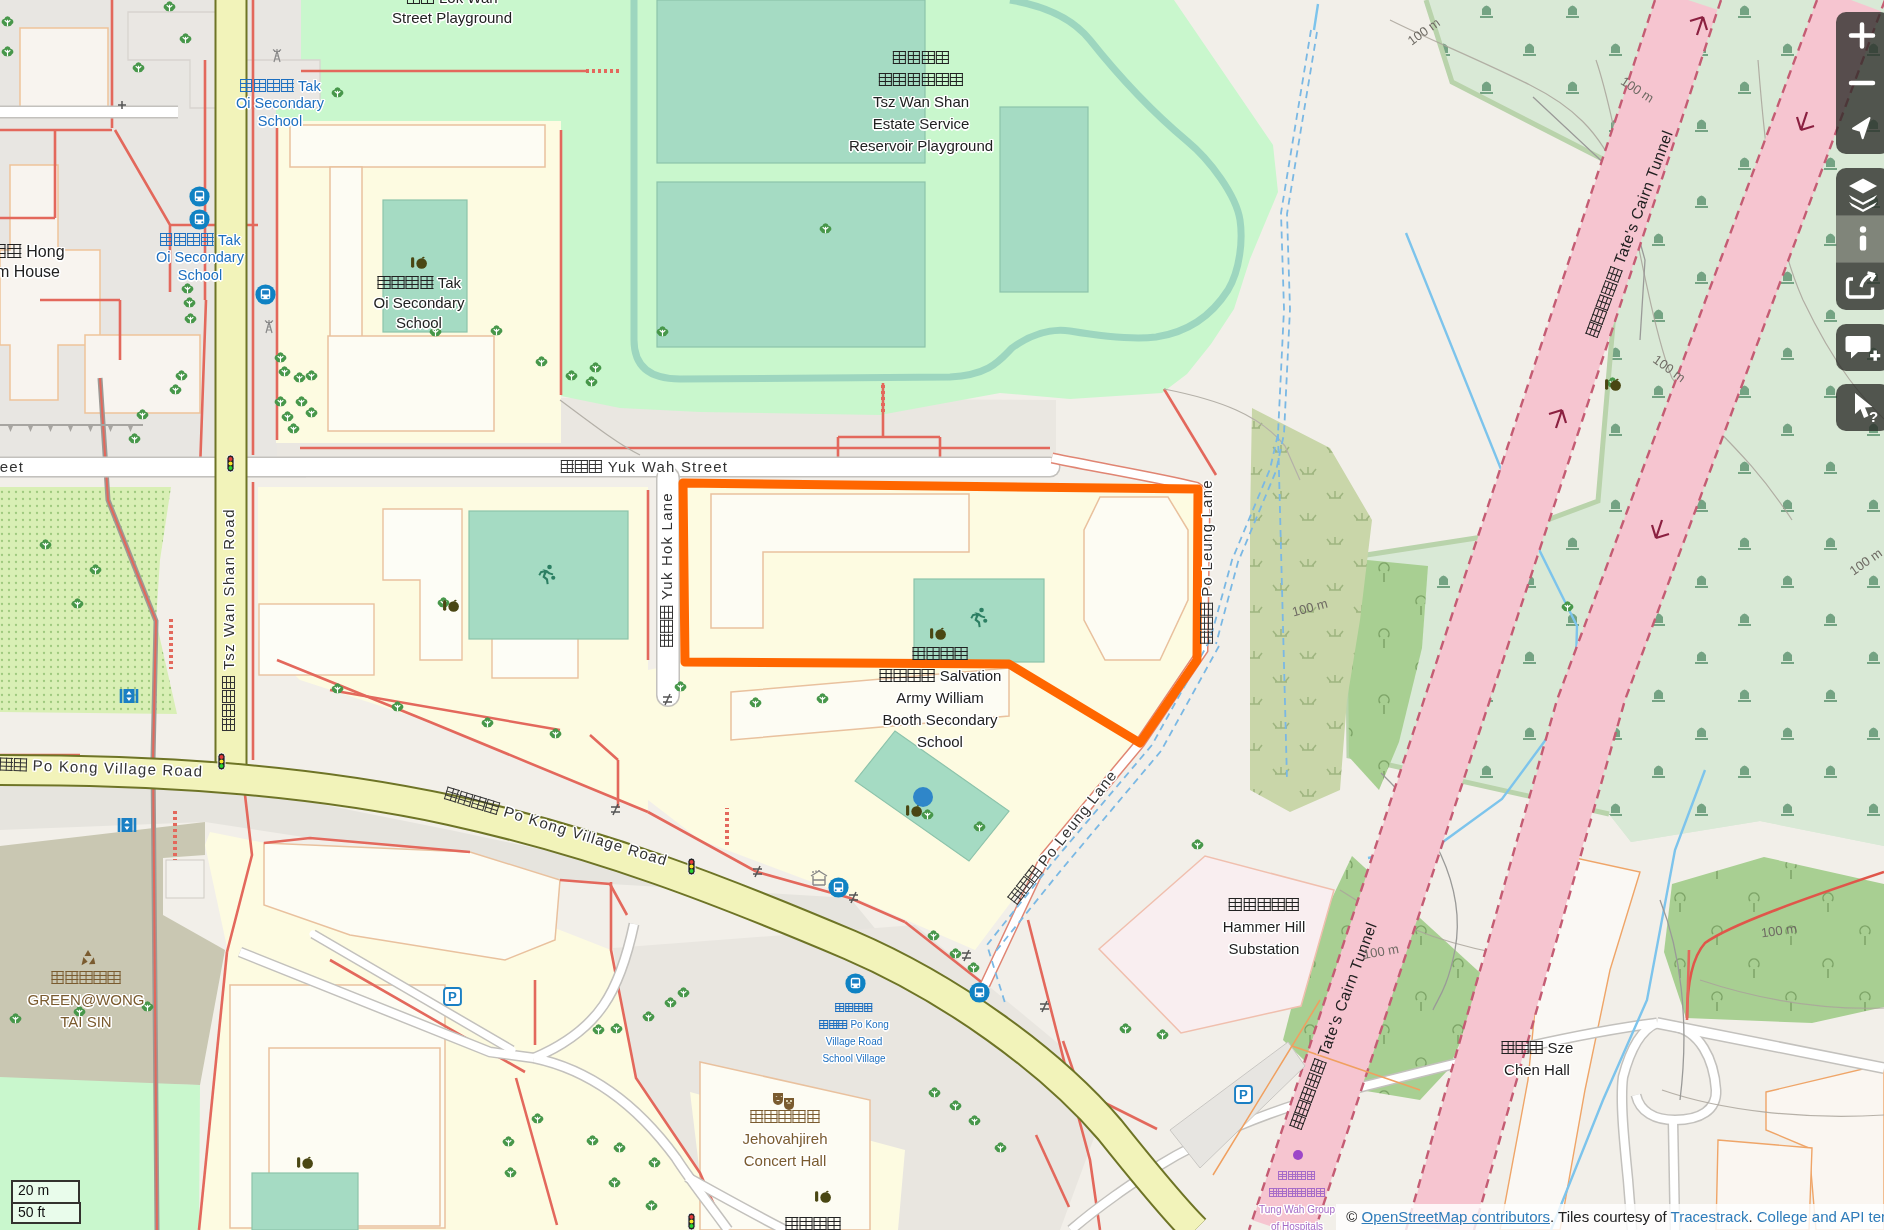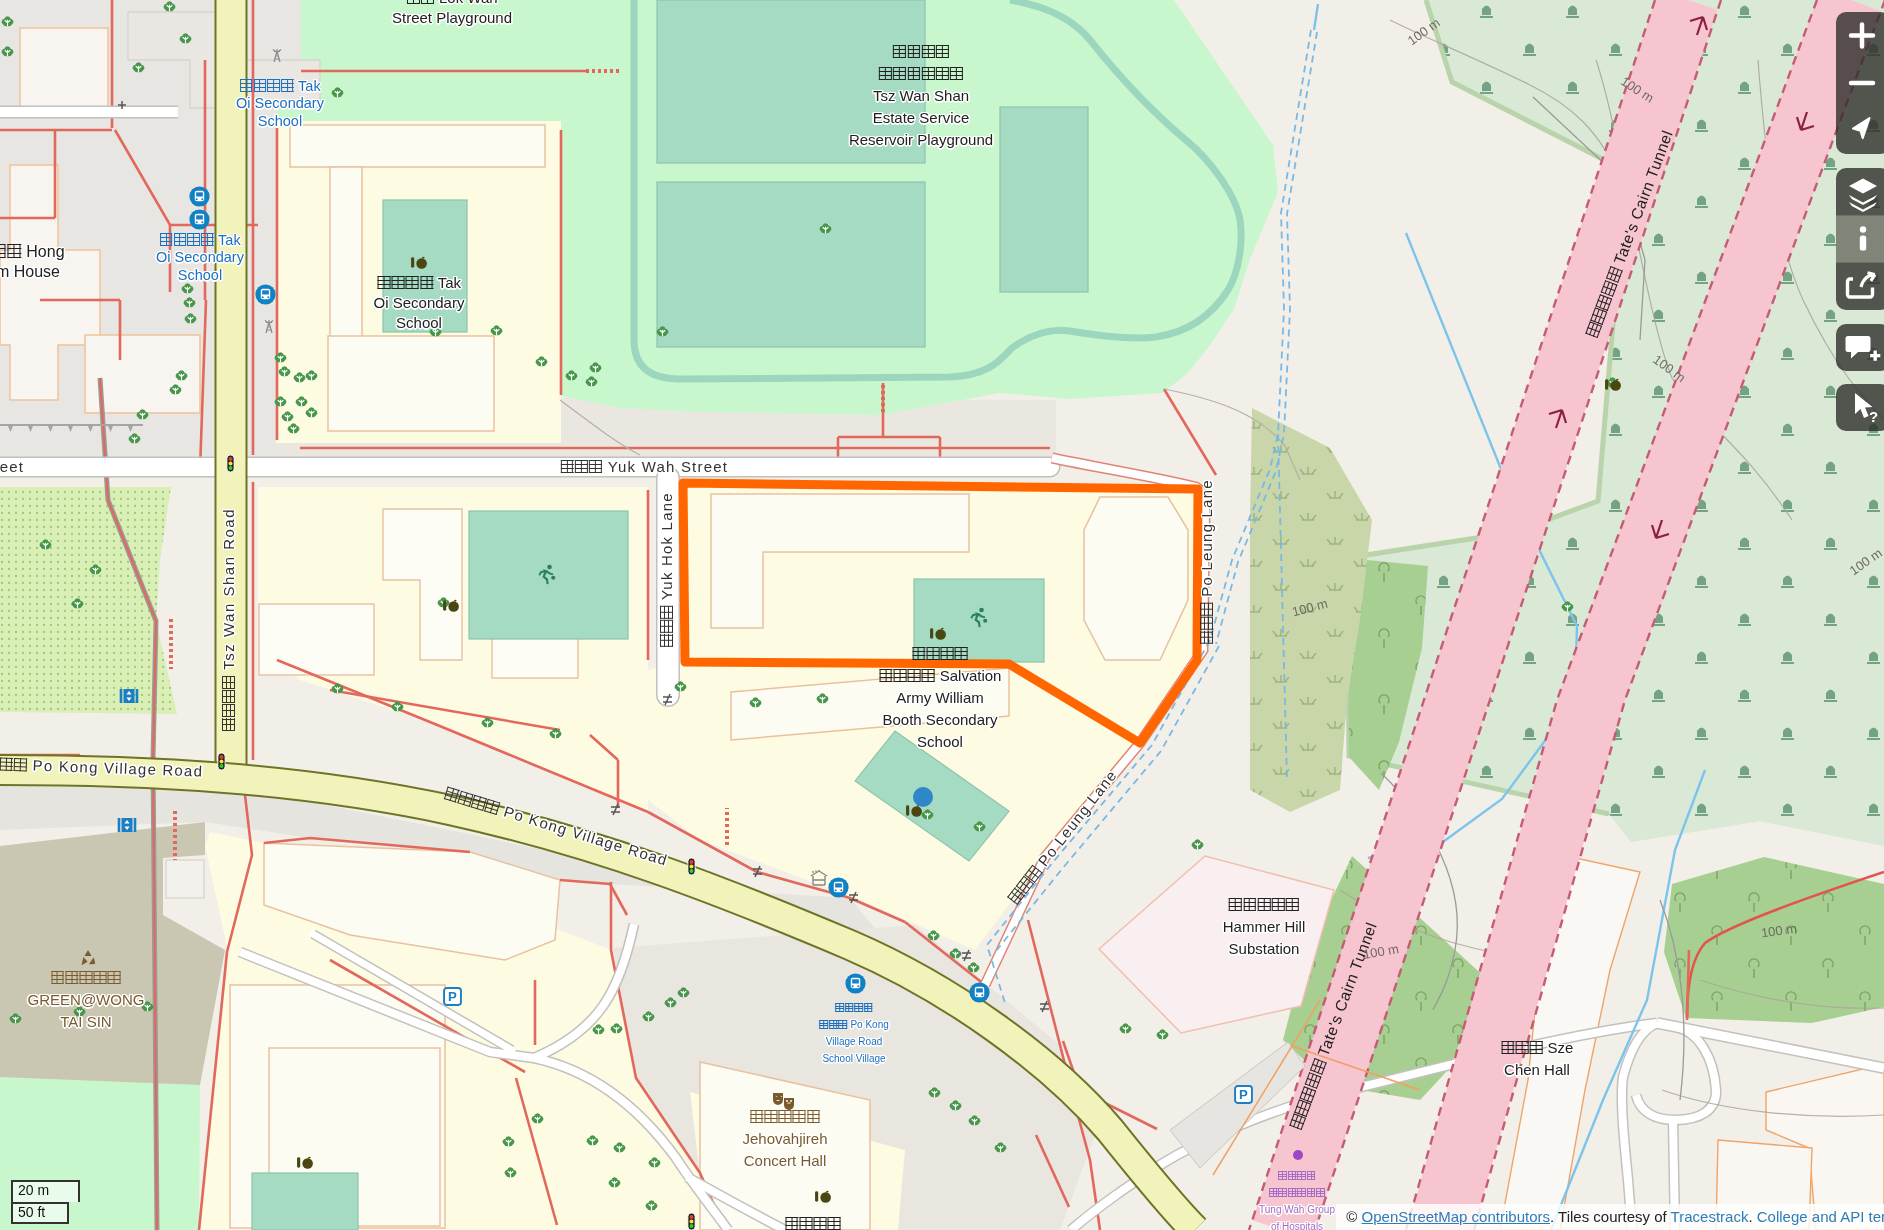--- a/index.html
+++ b/index.html
@@ -494,21 +494,21 @@
 <div class="lbl" style="left:452px;top:-12px;"><span class="c"></span><span class="c"></span> Lok Wah<br>Street Playground</div>
 
 <div class="lbl blue" style="left:280px;top:78px;"><span class="c"></span><span class="c"></span><span class="c"></span><span class="c"></span> Tak<br>Oi Secondary<br>School</div>
 
 <div class="lbl blue" style="left:200px;top:232px;"><span class="c"></span><span class="c"></span><span class="c"></span><span class="c"></span> Tak<br>Oi Secondary<br>School</div>
 
 <div class="lbl" style="left:419px;top:273px;"><span class="c"></span><span class="c"></span><span class="c"></span><span class="c"></span> Tak<br>Oi Secondary<br>School</div>
 
 <div class="lbl" style="left:28px;top:242px;font-size:16px;"><span class="c"></span><span class="c"></span> Hong<br>m House</div>
 
-<div class="lbl lh22" style="left:921px;top:41px;"><span class="c"></span><span class="c"></span><span class="c"></span><span class="c"></span><br><span class="c"></span><span class="c"></span><span class="c"></span><span class="c"></span><span class="c"></span><span class="c"></span><br>Tsz Wan Shan<br>Estate Service<br>Reservoir Playground</div>
+<div class="lbl lh22" style="left:921px;top:47px;"><span class="c"></span><span class="c"></span><span class="c"></span><span class="c"></span><br><span class="c"></span><span class="c"></span><span class="c"></span><span class="c"></span><span class="c"></span><span class="c"></span><br>Tsz Wan Shan<br>Estate Service<br>Reservoir Playground</div>
 
 <div class="lbl lh22" style="left:940px;top:643px;"><span class="c"></span><span class="c"></span><span class="c"></span><span class="c"></span><br><span class="c"></span><span class="c"></span><span class="c"></span><span class="c"></span> Salvation<br>Army William<br>Booth Secondary<br>School</div>
 
 <div class="lbl brown" style="left:86px;top:967px;line-height:22px;"><span class="c"></span><span class="c"></span><span class="c"></span><span class="c"></span><span class="c"></span><br>GREEN@WONG<br>TAI SIN</div>
 
 <div class="lbl lh22" style="left:1264px;top:894px;"><span class="c"></span><span class="c"></span><span class="c"></span><span class="c"></span><span class="c"></span><br>Hammer Hill<br>Substation</div>
 
 <div class="lbl lh22" style="left:1537px;top:1037px;"><span class="c"></span><span class="c"></span><span class="c"></span> Sze<br>Chen Hall</div>
 
 <div class="lbl brown lh22" style="left:785px;top:1106px;"><span class="c"></span><span class="c"></span><span class="c"></span><span class="c"></span><span class="c"></span><br>Jehovahjireh<br>Concert Hall</div>
@@ -587,16 +587,16 @@
 </div>
 
 <div class="ctl" style="top:384px;height:47px;">
 <svg width="54" height="47">
 <path d="M19 9 v21 l5.5 -5 3.5 9 4.5 -2 -3.5 -8.5 7.5 -0.5 z" fill="#fff"></path>
 <text x="33" y="38" font-size="15" font-weight="bold" fill="#fff" font-family="Liberation Sans">?</text>
 </svg>
 </div>
 
 <div style="position:absolute;left:11px;top:1180px;width:69px;height:22px;background:rgba(255,255,255,0.6);border:2px solid #33322e;border-bottom:none;box-sizing:border-box;font-size:14px;color:#111;padding-left:5px;">20 m</div>
-<div style="position:absolute;left:11px;top:1202px;width:58px;height:22px;background:rgba(255,255,255,0.6);border:2px solid #33322e;box-sizing:border-box;font-size:14px;color:#111;padding-left:5px;">50 ft</div>
+<div style="position:absolute;left:11px;top:1202px;width:70px;height:22px;background:rgba(255,255,255,0.6);border:2px solid #33322e;box-sizing:border-box;font-size:14px;color:#111;padding-left:5px;">50 ft</div>
 
 <div style="position:absolute;right:0;top:1204px;height:26px;line-height:26px;padding:0 6px 0 10px;background:rgba(255,255,255,0.82);font-size:15px;color:#222;">© <span style="color:#2e7cba;text-decoration:underline;">OpenStreetMap contributors</span>. Tiles courtesy of <span style="color:#2e7cba;">Tracestrack</span>. <span style="color:#2e7cba;">College and API terms</span></div>
 </div>
 
 </body></html>

